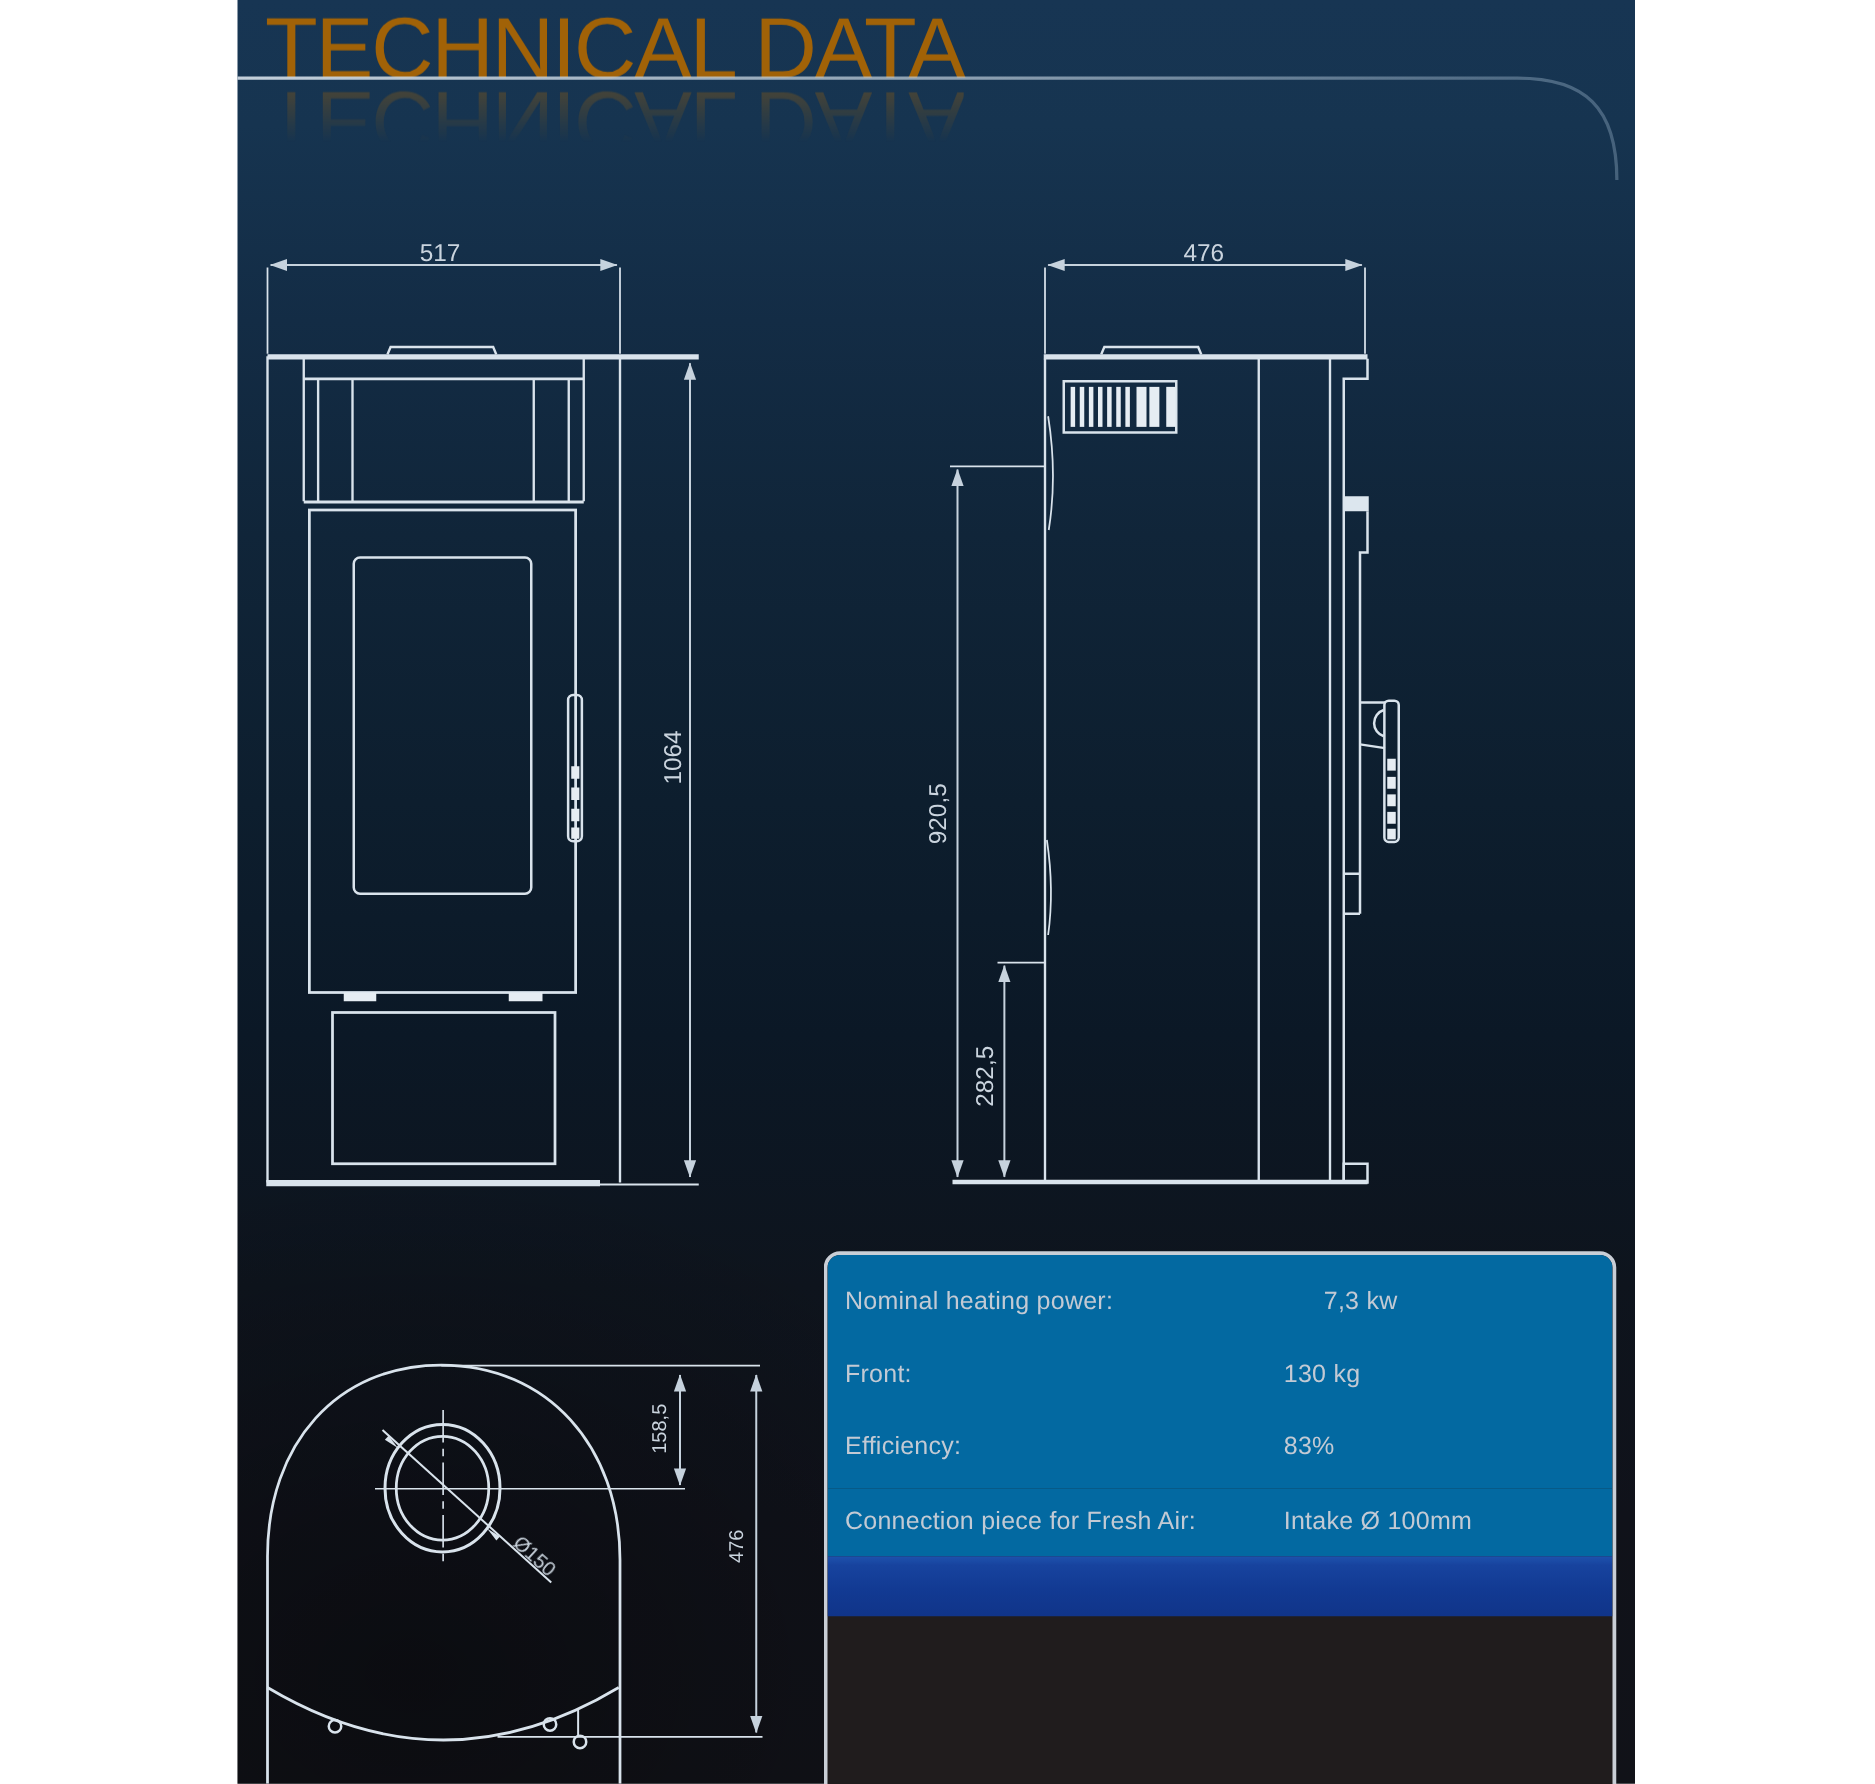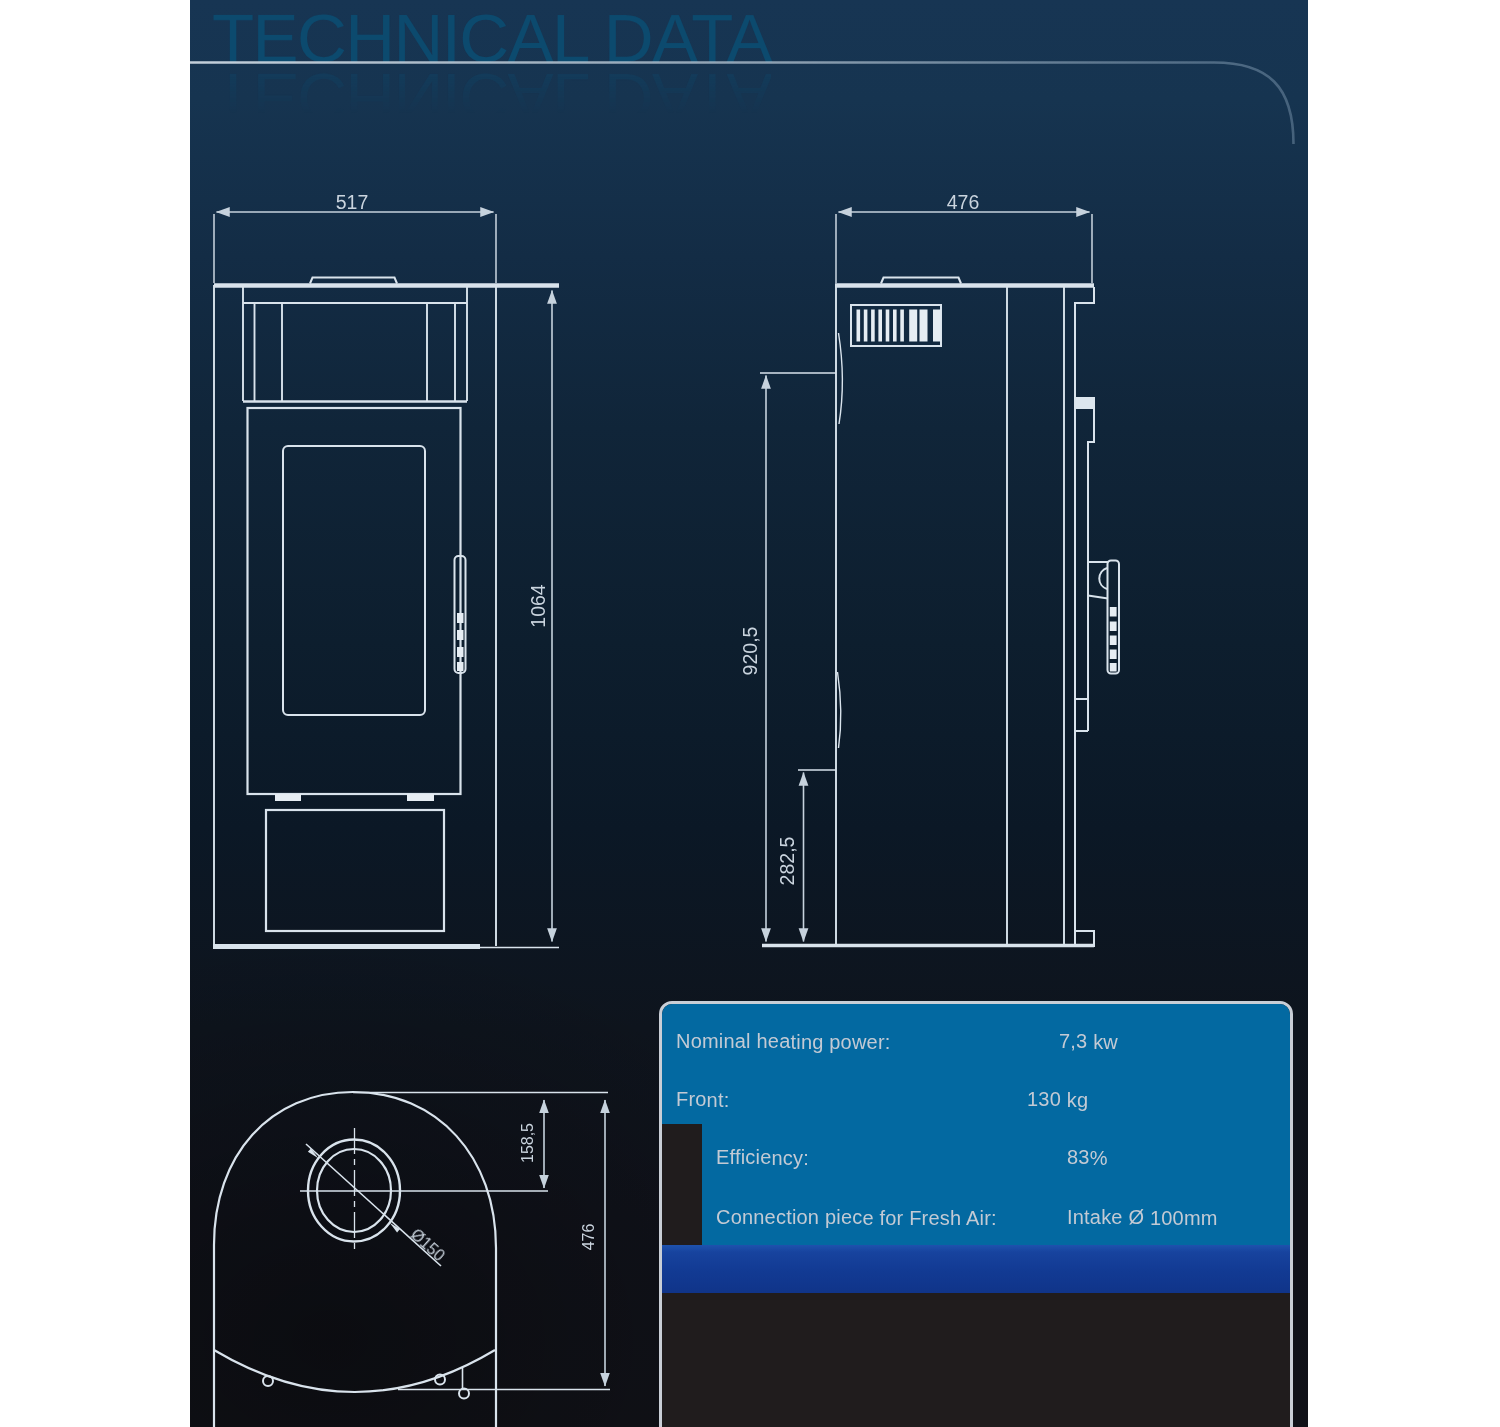--- a/index.html
+++ b/index.html
@@ -3,21 +3,21 @@
 <meta charset="utf-8">
 <style>
 html,body{margin:0;padding:0;width:1500px;height:1427px;background:#ffffff;overflow:hidden;
   font-family:"Liberation Sans",sans-serif;}
 #panel{position:absolute;left:190px;top:0;width:1118px;height:1427px;
   background:linear-gradient(180deg,#173553 0%,#163450 7%,#132c45 18%,#102539 30%,
     #0d1e2e 45%,#0b1826 58%,#0e141d 72%,#10121a 85%,#111218 100%);}
 #vig{position:absolute;left:190px;top:850px;width:560px;height:577px;
   background:radial-gradient(ellipse 130% 100% at 25% 85%, rgba(0,0,0,0.33), rgba(0,0,0,0) 72%);}
 #title{position:absolute;left:212px;top:-1px;transform:rotate(0.02deg);font-size:69px;font-weight:400;
-  color:#0c4a6e;letter-spacing:-1.6px;white-space:nowrap;line-height:80px;opacity:0.999;
+  color:#a16207;letter-spacing:-1.6px;white-space:nowrap;line-height:80px;opacity:0.999;
   -webkit-box-reflect: below -22px linear-gradient(to bottom, transparent 30%, rgba(0,0,0,0.46) 100%);}
 #svgd{position:absolute;left:0;top:0;filter:blur(0.45px);}
 #tbl{position:absolute;left:659px;top:1001px;width:634px;height:470px;box-sizing:border-box;
   border:3px solid #c9ced6;border-radius:13px;background:#201c1d;overflow:hidden;}
 .row{position:relative;width:100%;}
 .dark{background:#0369a1;}
 .blue{background:linear-gradient(180deg,#1e52ad 0%,#17439e 15%,#123a93 55%,#103489 100%);}
 .lab{position:absolute;left:14px;top:50%;transform:translateY(-50%) rotate(0.02deg);
   font-size:20px;color:#c3cad4;letter-spacing:0.2px;white-space:nowrap;opacity:0.999;}
 .val{position:absolute;left:365px;top:50%;transform:translateY(-50%) rotate(0.02deg);
@@ -176,22 +176,22 @@
 
 <div id="tbl">
   <div class="row dark" style="height:64px;">
       <span class="lab" style="top:60%;">Nominal heating power:</span>
       <span class="val" style="top:60%;margin-left:32px;">7,3 kw</span>
     </div>
   <div class="row dark" style="height:56px;">
       <span class="lab" style="top:57%;">Front:</span>
       <span class="val" style="top:57%;">130 kg</span>
     </div>
-  <div class="row dark" style="height:67px;margin-left:40px;">
+  <div class="row dark" style="height:67px;">
       <span class="lab">Efficiency:</span>
       <span class="val">83%</span>
     </div>
-  <div class="row dark" style="height:53.5px;margin-left:40px;">
+  <div class="row dark" style="height:53.5px;">
       <span class="lab">Connection piece for Fresh Air:</span>
       <span class="val">Intake Ø 100mm</span>
     </div>
   <div class="row blue" style="height:48px;"></div>
 </div>
 
 </body></html>

